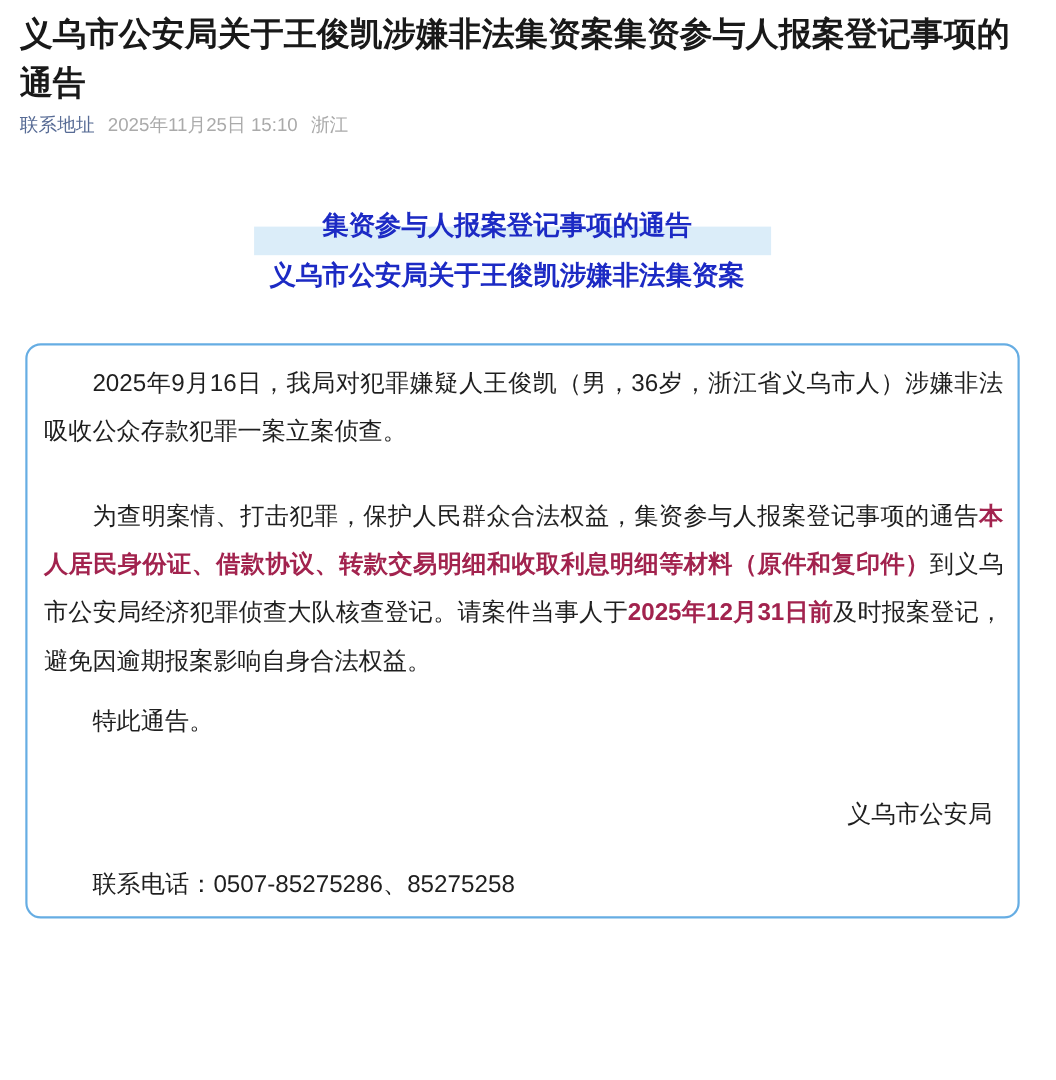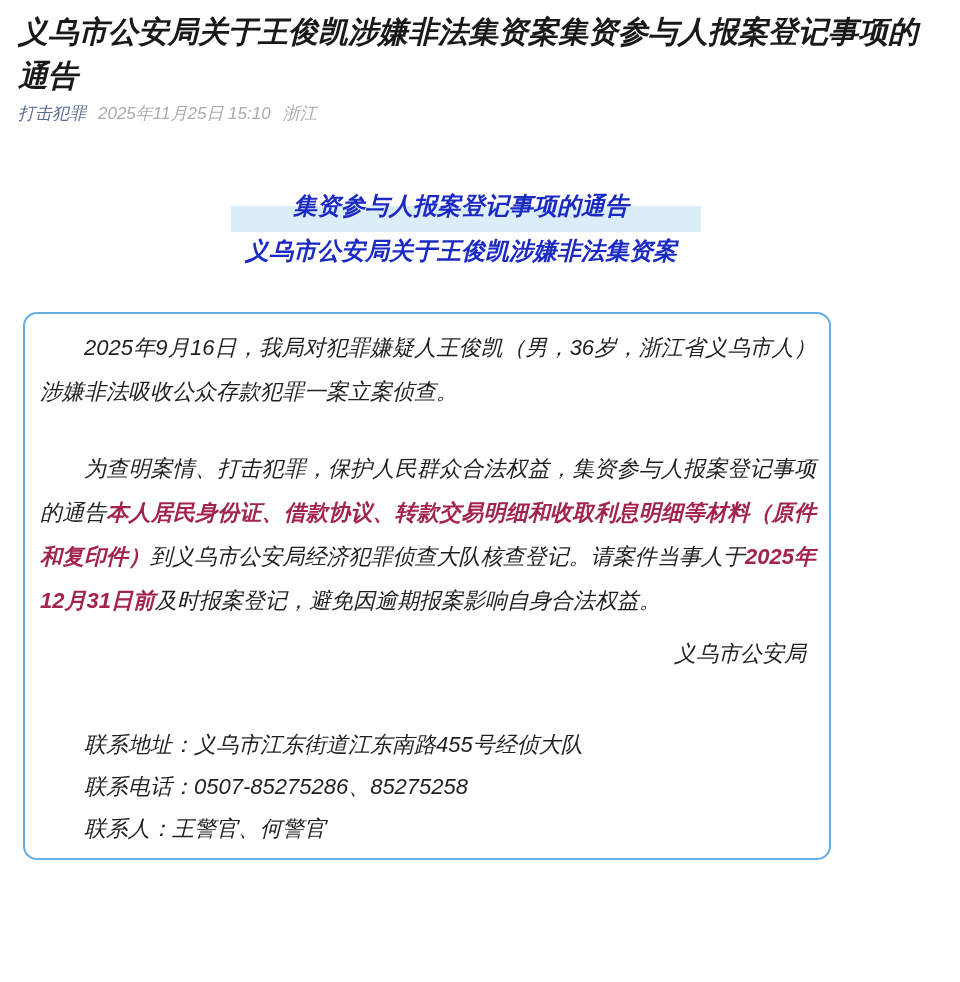--- a/index.html
+++ b/index.html
@@ -4,21 +4,21 @@
 <style>
   :root {
     --heading_blue: #1c2ac4;
     --highlight_band: #dbedf9;
     --box_border: #66ade3;
     --emphasis_red: #a2234e;
     --author_link: #576b95;
     --meta_gray: #aaaaaa;
     --text_black: #1f1f1f;
   }
-  * { box-sizing: border-box; font-style: italic; }
+  * { box-sizing: border-box; }
   html, body {
     margin: 0; padding: 0;
     width: 960px; height: 982px;
     background: #ffffff;
     overflow: hidden;
     font-family: "Liberation Sans", "DejaVu Sans", sans-serif;
   }
   .article-title {
     margin: 10px 20px 0 18px;
     font-size: 30px;
@@ -55,74 +55,73 @@
     position: absolute;
     left: -62px;
     right: -72px;
     bottom: -4px;
     height: 26px;
     background: var(--highlight_band);
     z-index: -1;
   }
   .notice-box {
     margin: 39px 0 0 23px;
-    width: 808px;
+    width: 904px;
     border: 2px solid var(--box_border);
     border-radius: 14px;
     padding: 12px 13px 8px 15px;
     color: var(--text_black);
     font-size: 22px;
     line-height: 44px;
   }
   .notice-box p {
     margin: 0;
     text-indent: 2em;
     text-align: justify;
   }
   .p1 { margin-bottom: 33px !important; }
   .p2 { margin-bottom: 11px !important; }
   .p3 { margin-bottom: 42px !important; }
   .em-red { color: var(--emphasis_red); font-weight: 700; }
   .signature {
     text-align: right;
     line-height: 40px;
     padding-right: 10px;
-    margin-bottom: 50px;
+    margin-bottom: 23px;
   }
   .contact {
     margin-left: 44px;
     line-height: 42px;
   }
 </style>
 </head>
 <body>
 
 <h1 class="article-title">义乌市公安局关于王俊凯涉嫌非法集资案集资参与人报案登记事项的通告</h1>
 
 <div class="byline">
-  <span class="author">打击犯罪</span>
+  <span class="author">联系地址</span>
   <span class="meta">2025年11月25日 15:10</span>
   <span class="meta">浙江</span>
 </div>
 
 <div class="notice-heading">
   <div>
     <span class="hl">集资参与人报案登记事项的通告</span>
   </div>
   <div>义乌市公安局关于王俊凯涉嫌非法集资案</div>
 </div>
 
 <div class="notice-box">
   <p class="p1">2025年9月16日，我局对犯罪嫌疑人王俊凯（男，36岁，浙江省义乌市人）涉嫌非法吸收公众存款犯罪一案立案侦查。</p>
 
   <p class="p2"><span>为查明案情、打击犯罪，保护人民群众合法权益，集资参与人报案登记事项的通告</span><span class="em-red">本人居民身份证、借款协议、转款交易明细和收取利息明细等材料（原件和复印件）</span><span>到义乌市公安局经济犯罪侦查大队核查登记。请案件当事人于</span><span class="em-red">2025年12月31日前</span><span>及时报案登记，避免因逾期报案影响自身合法权益。</span></p>
 
+  <p class="p3">特此通告。</p>
 
   <div class="signature">
     <div>义乌市公安局</div>
   </div>
 
   <div class="contact">
-    <div>联系地址：义乌市江东街道江东南路455号经侦大队</div>
     <div>联系电话：0507-85275286、85275258</div>
-    <div>联系人：王警官、何警官</div>
   </div>
 </div>
 
 </body></html>

